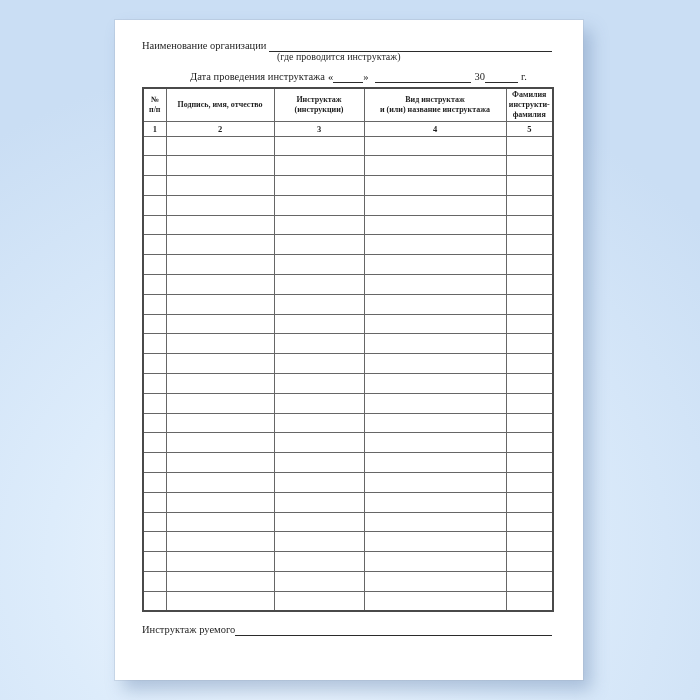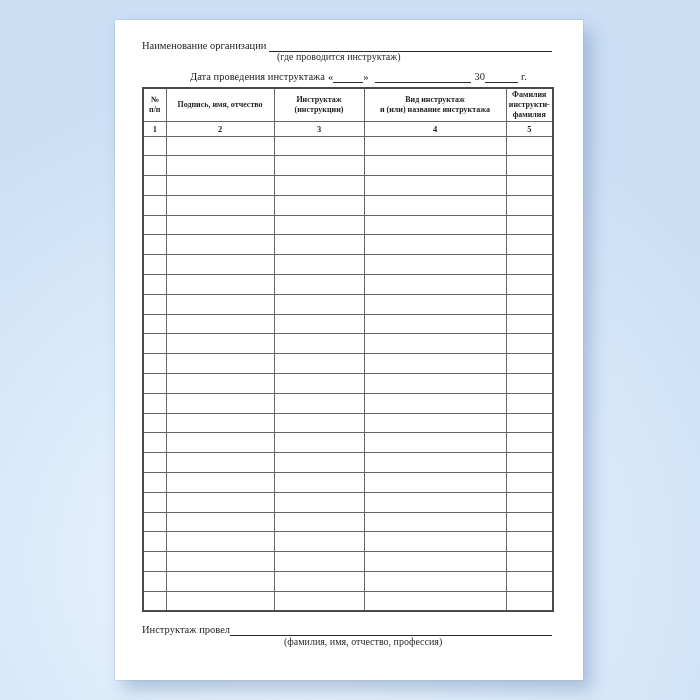--- a/index.html
+++ b/index.html
@@ -274,18 +274,17 @@
           <td></td>
           <td></td>
           <td></td>
           <td></td>
           <td></td>
         </tr>
       </tbody>
   </table>
 
   <div class="form-row footer-row">
-    <span class="label">Инструктаж провел</span>
+    <span class="label">Инструктаж руемого</span>
     <span class="blank grow"></span>
   </div>
-  <div class="hint-row footer-hint">(фамилия, имя, отчество, профессия)</div>
 
 </div>
 
 </body></html>

